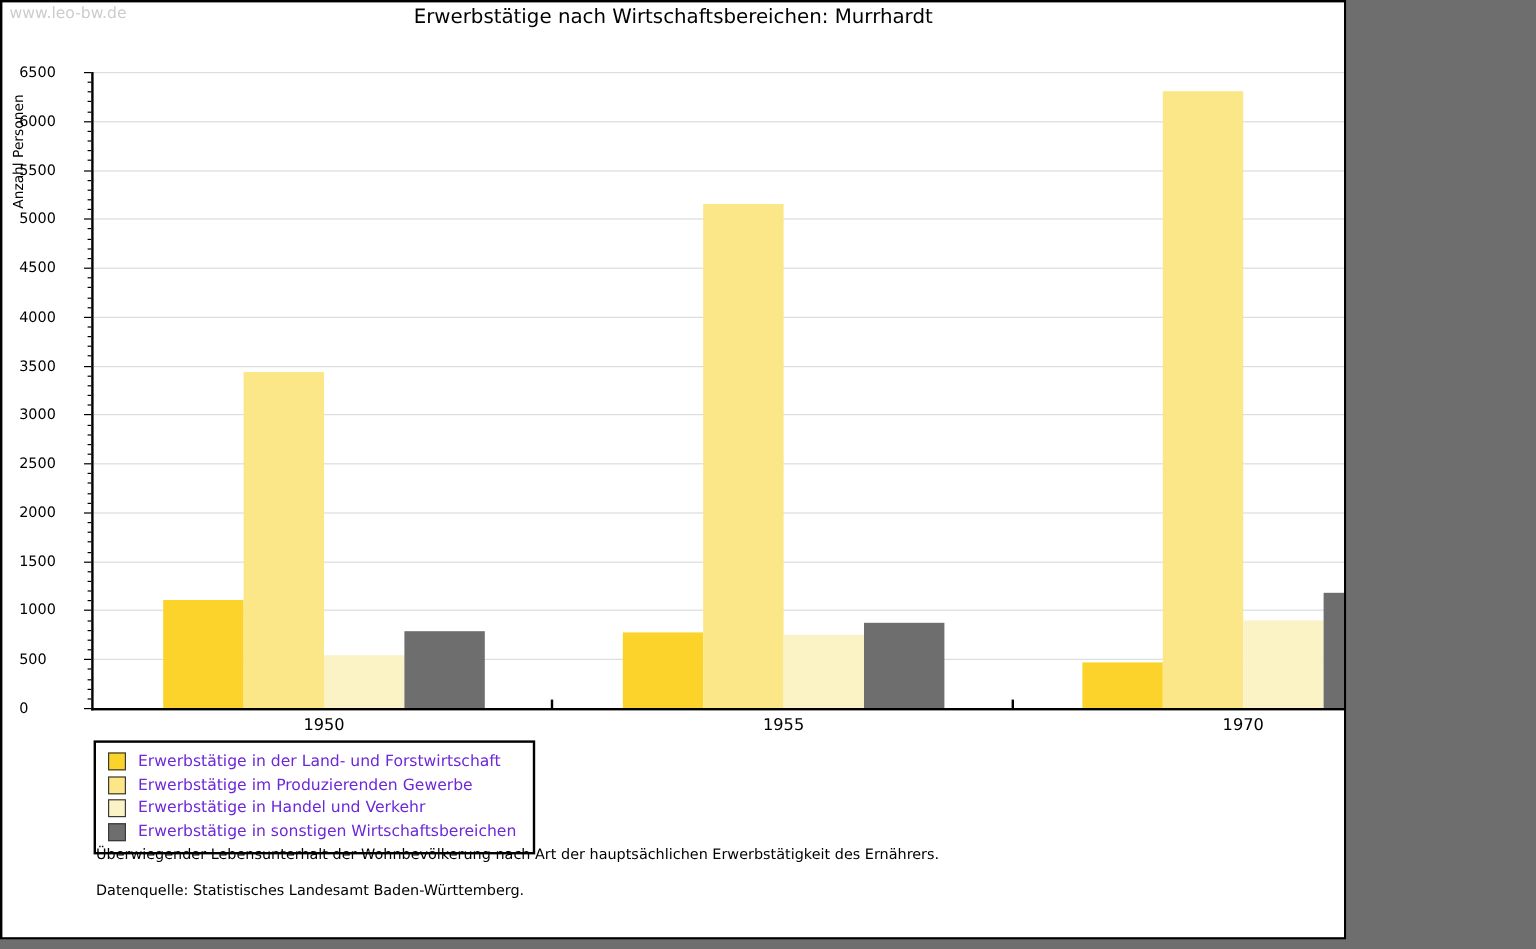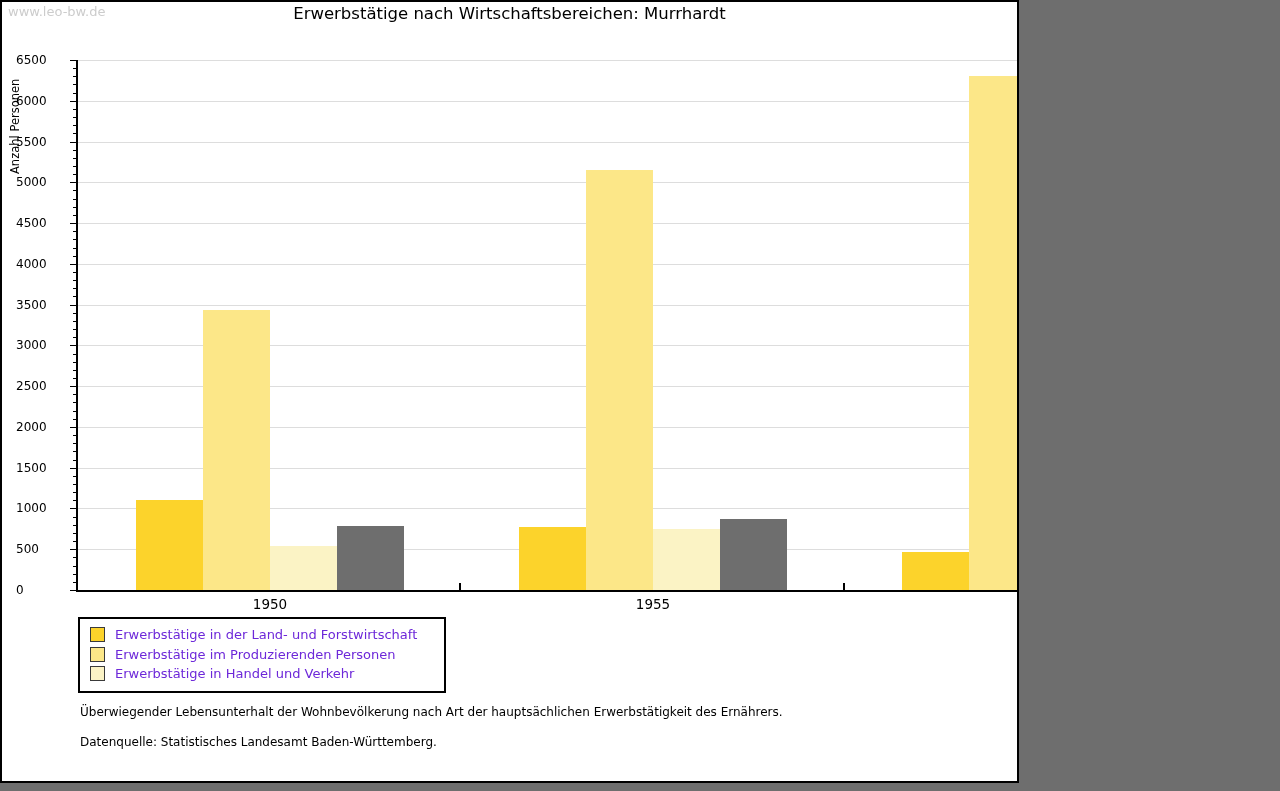--- a/index.html
+++ b/index.html
@@ -4,21 +4,21 @@
 <style>
   html,body{margin:0;padding:0;}
   body{
     width:1280px;height:791px;
     background:#6E6E6E;
     font-family:"DejaVu Sans","Liberation Sans",sans-serif;
     position:relative;overflow:hidden;
   }
   .page{
     position:absolute;left:0;top:0;
-    width:1019px;height:783px;
+    width:1122px;height:783px;
     background:#FFFFFF;
     border:2px solid #000;
     box-sizing:border-box;
     overflow:hidden;
   }
   .watermark{
     position:absolute;left:6px;top:2px;
     font-size:13px;color:#CCCCCC;
   }
   .chart-title{
@@ -216,25 +216,29 @@
       <div class="ytick-label" style="top: 0px;">6500</div>
     </div>
 
   <div id="legend">
       <div class="legend-row">
         <div class="swatch" style="background: rgb(252, 211, 43);"></div>
         <div class="legend-label">Erwerbstätige in der Land- und Forstwirtschaft</div>
       </div>
       <div class="legend-row">
         <div class="swatch" style="background: rgb(252, 231, 136);"></div>
-        <div class="legend-label">Erwerbstätige im Produzierenden Personen</div>
+        <div class="legend-label">Erwerbstätige im Produzierenden Gewerbe</div>
       </div>
       <div class="legend-row">
         <div class="swatch" style="background: rgb(251, 243, 197);"></div>
         <div class="legend-label">Erwerbstätige in Handel und Verkehr</div>
+      </div>
+      <div class="legend-row">
+        <div class="swatch" style="background: rgb(110, 110, 110);"></div>
+        <div class="legend-label">Erwerbstätige in sonstigen Wirtschaftsbereichen</div>
       </div>
     </div>
 
   <div class="footnote">
     <div>Überwiegender Lebensunterhalt der Wohnbevölkerung nach Art der hauptsächlichen Erwerbstätigkeit des Ernährers.</div>
     <div class="source">Datenquelle: Statistisches Landesamt Baden-Württemberg.</div>
   </div>
 </div>
 
 </body></html>

